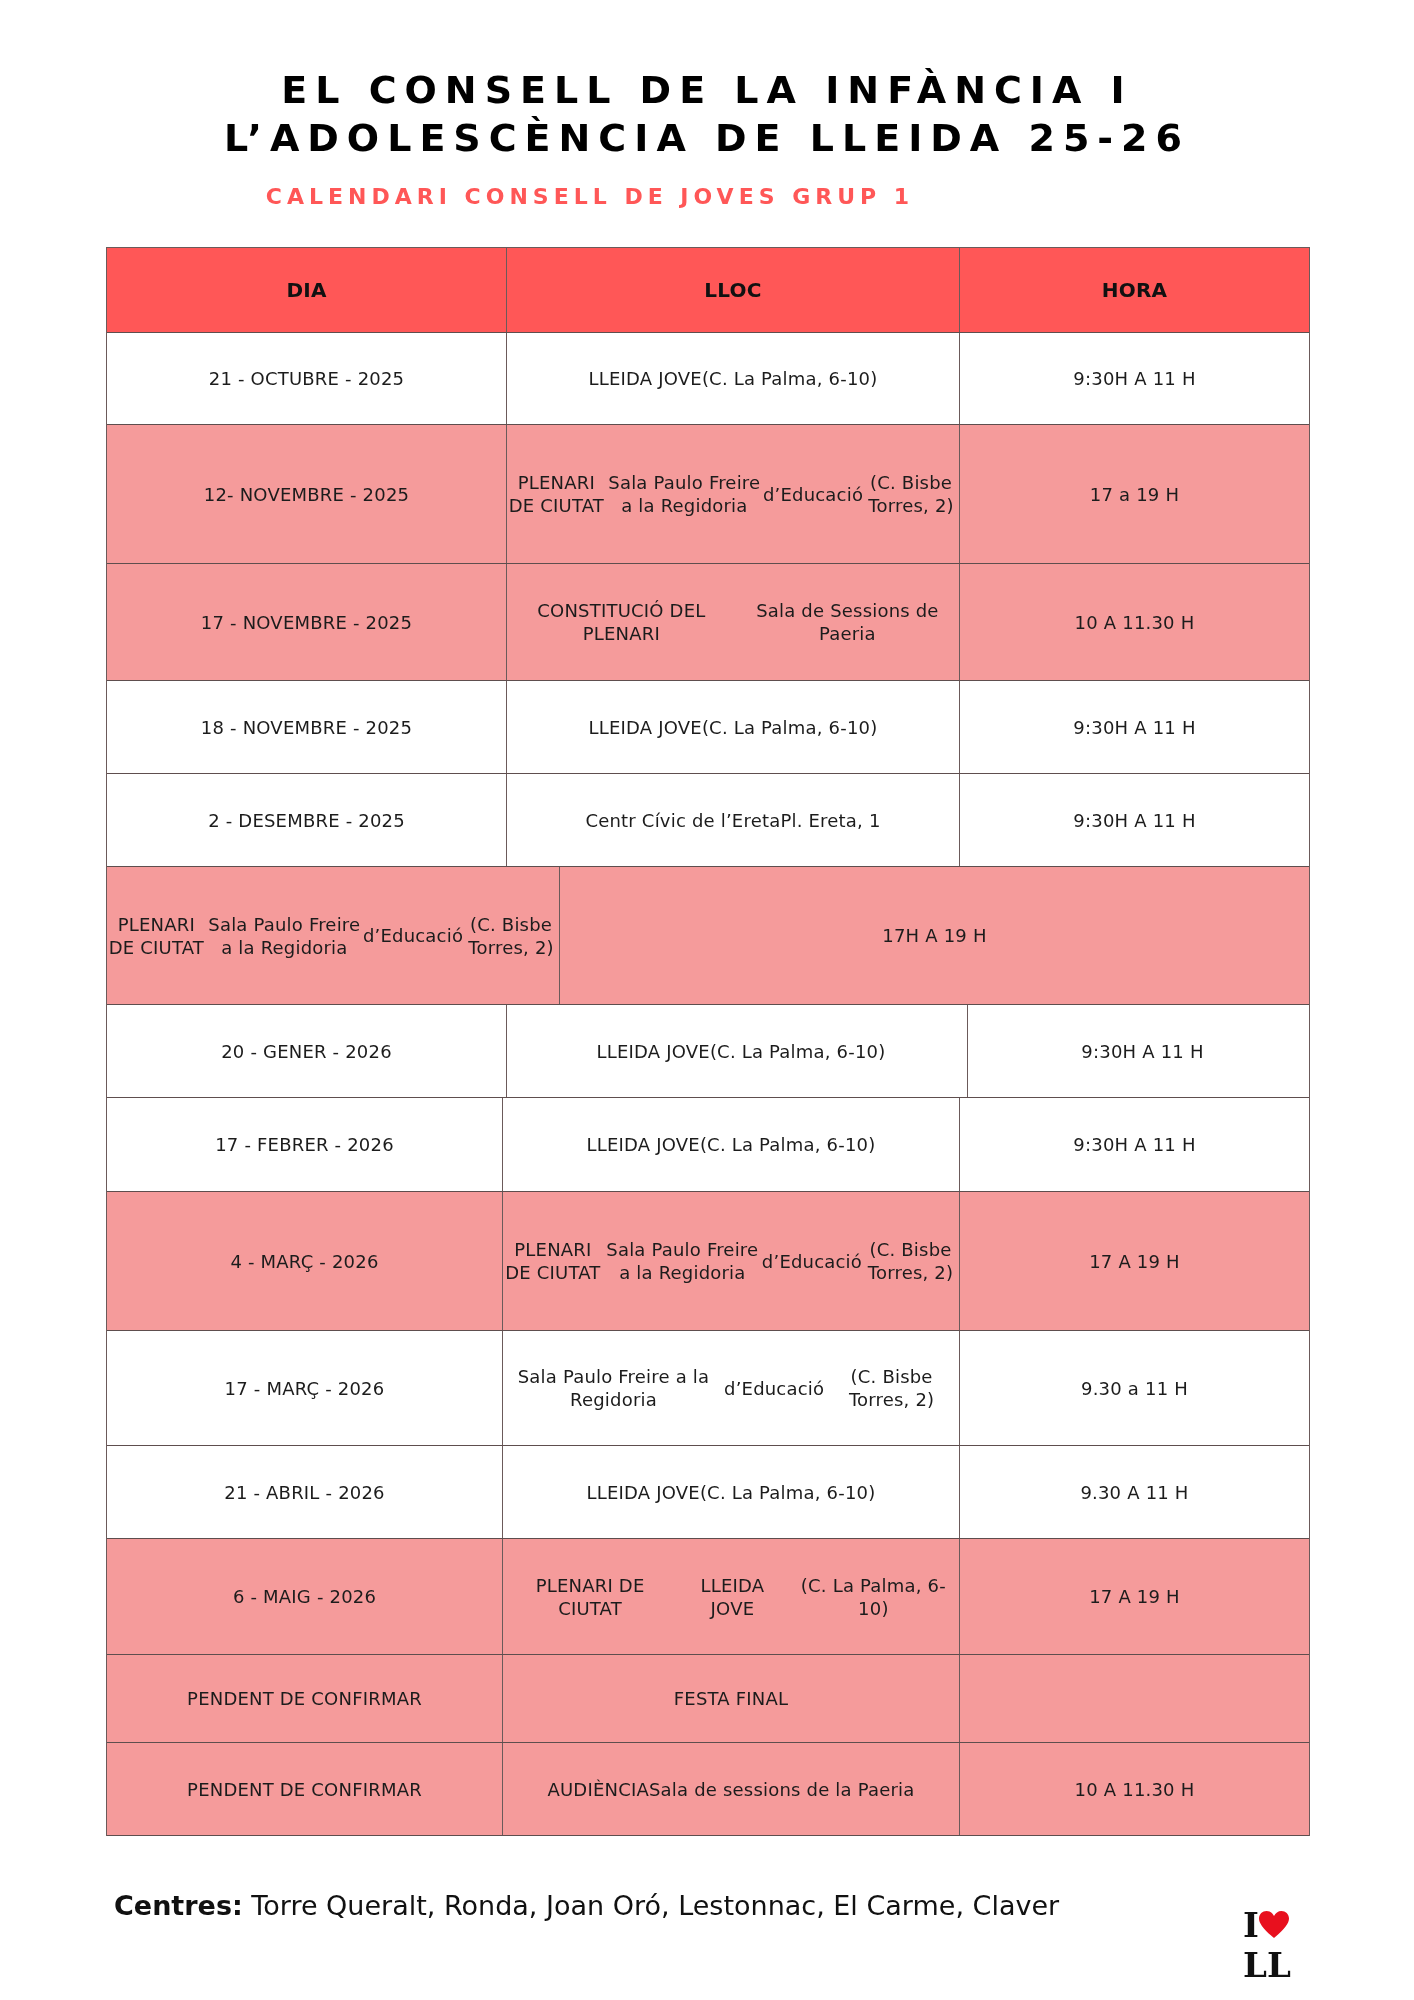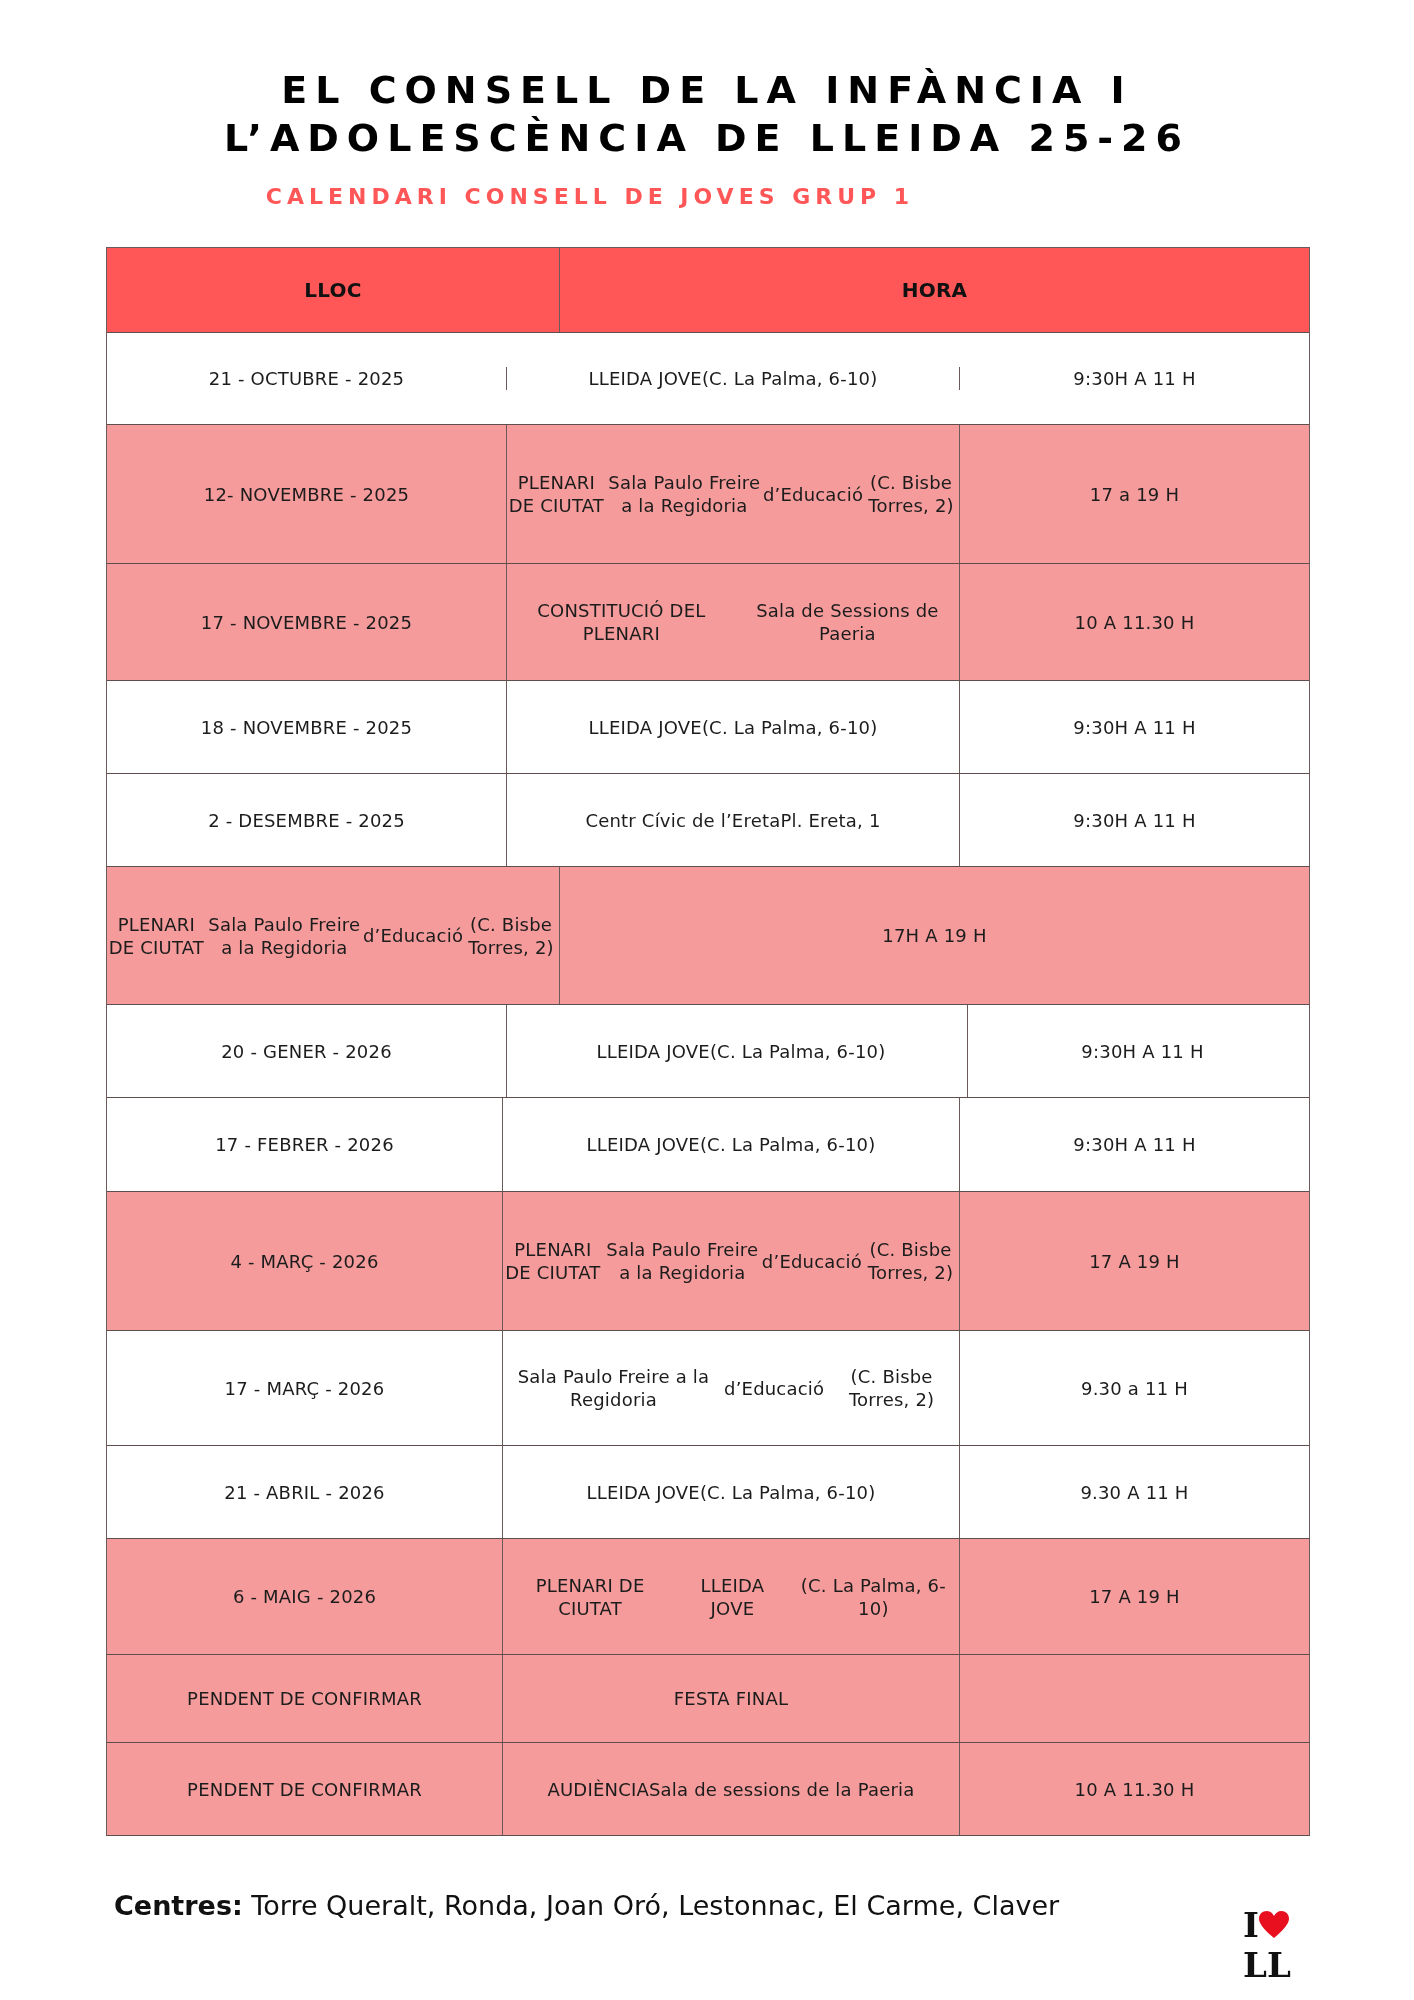--- a/index.html
+++ b/index.html
@@ -47,25 +47,26 @@
 <body>
 
 <div class="title">
   <div>EL CONSELL DE LA INFÀNCIA I</div>
   <div>L’ADOLESCÈNCIA DE LLEIDA 25-26</div>
 </div>
 <div class="subtitle">CALENDARI CONSELL DE JOVES GRUP 1</div>
 
 <div class="table">
   <div class="row head" style="height:85px">
+    <div class="cell c1">DIA</div>
     <div class="cell c2">LLOC</div>
     <div class="cell c3">HORA</div>
   </div>
   <div id="rows">
-      <div class="row white" style="height: 92px; align-items: center;">
+      <div class="row white" style="height: 92px;">
         <div class="cell c1">21 - OCTUBRE - 2025</div>
         <div class="cell c2">
           <div class="lines">
             <span>LLEIDA JOVE</span>
             <span>(C. La Palma, 6-10)</span>
           </div>
         </div>
         <div class="cell c3">9:30H A 11 H</div>
       </div>
       <div class="row pink" style="height: 139px;">

